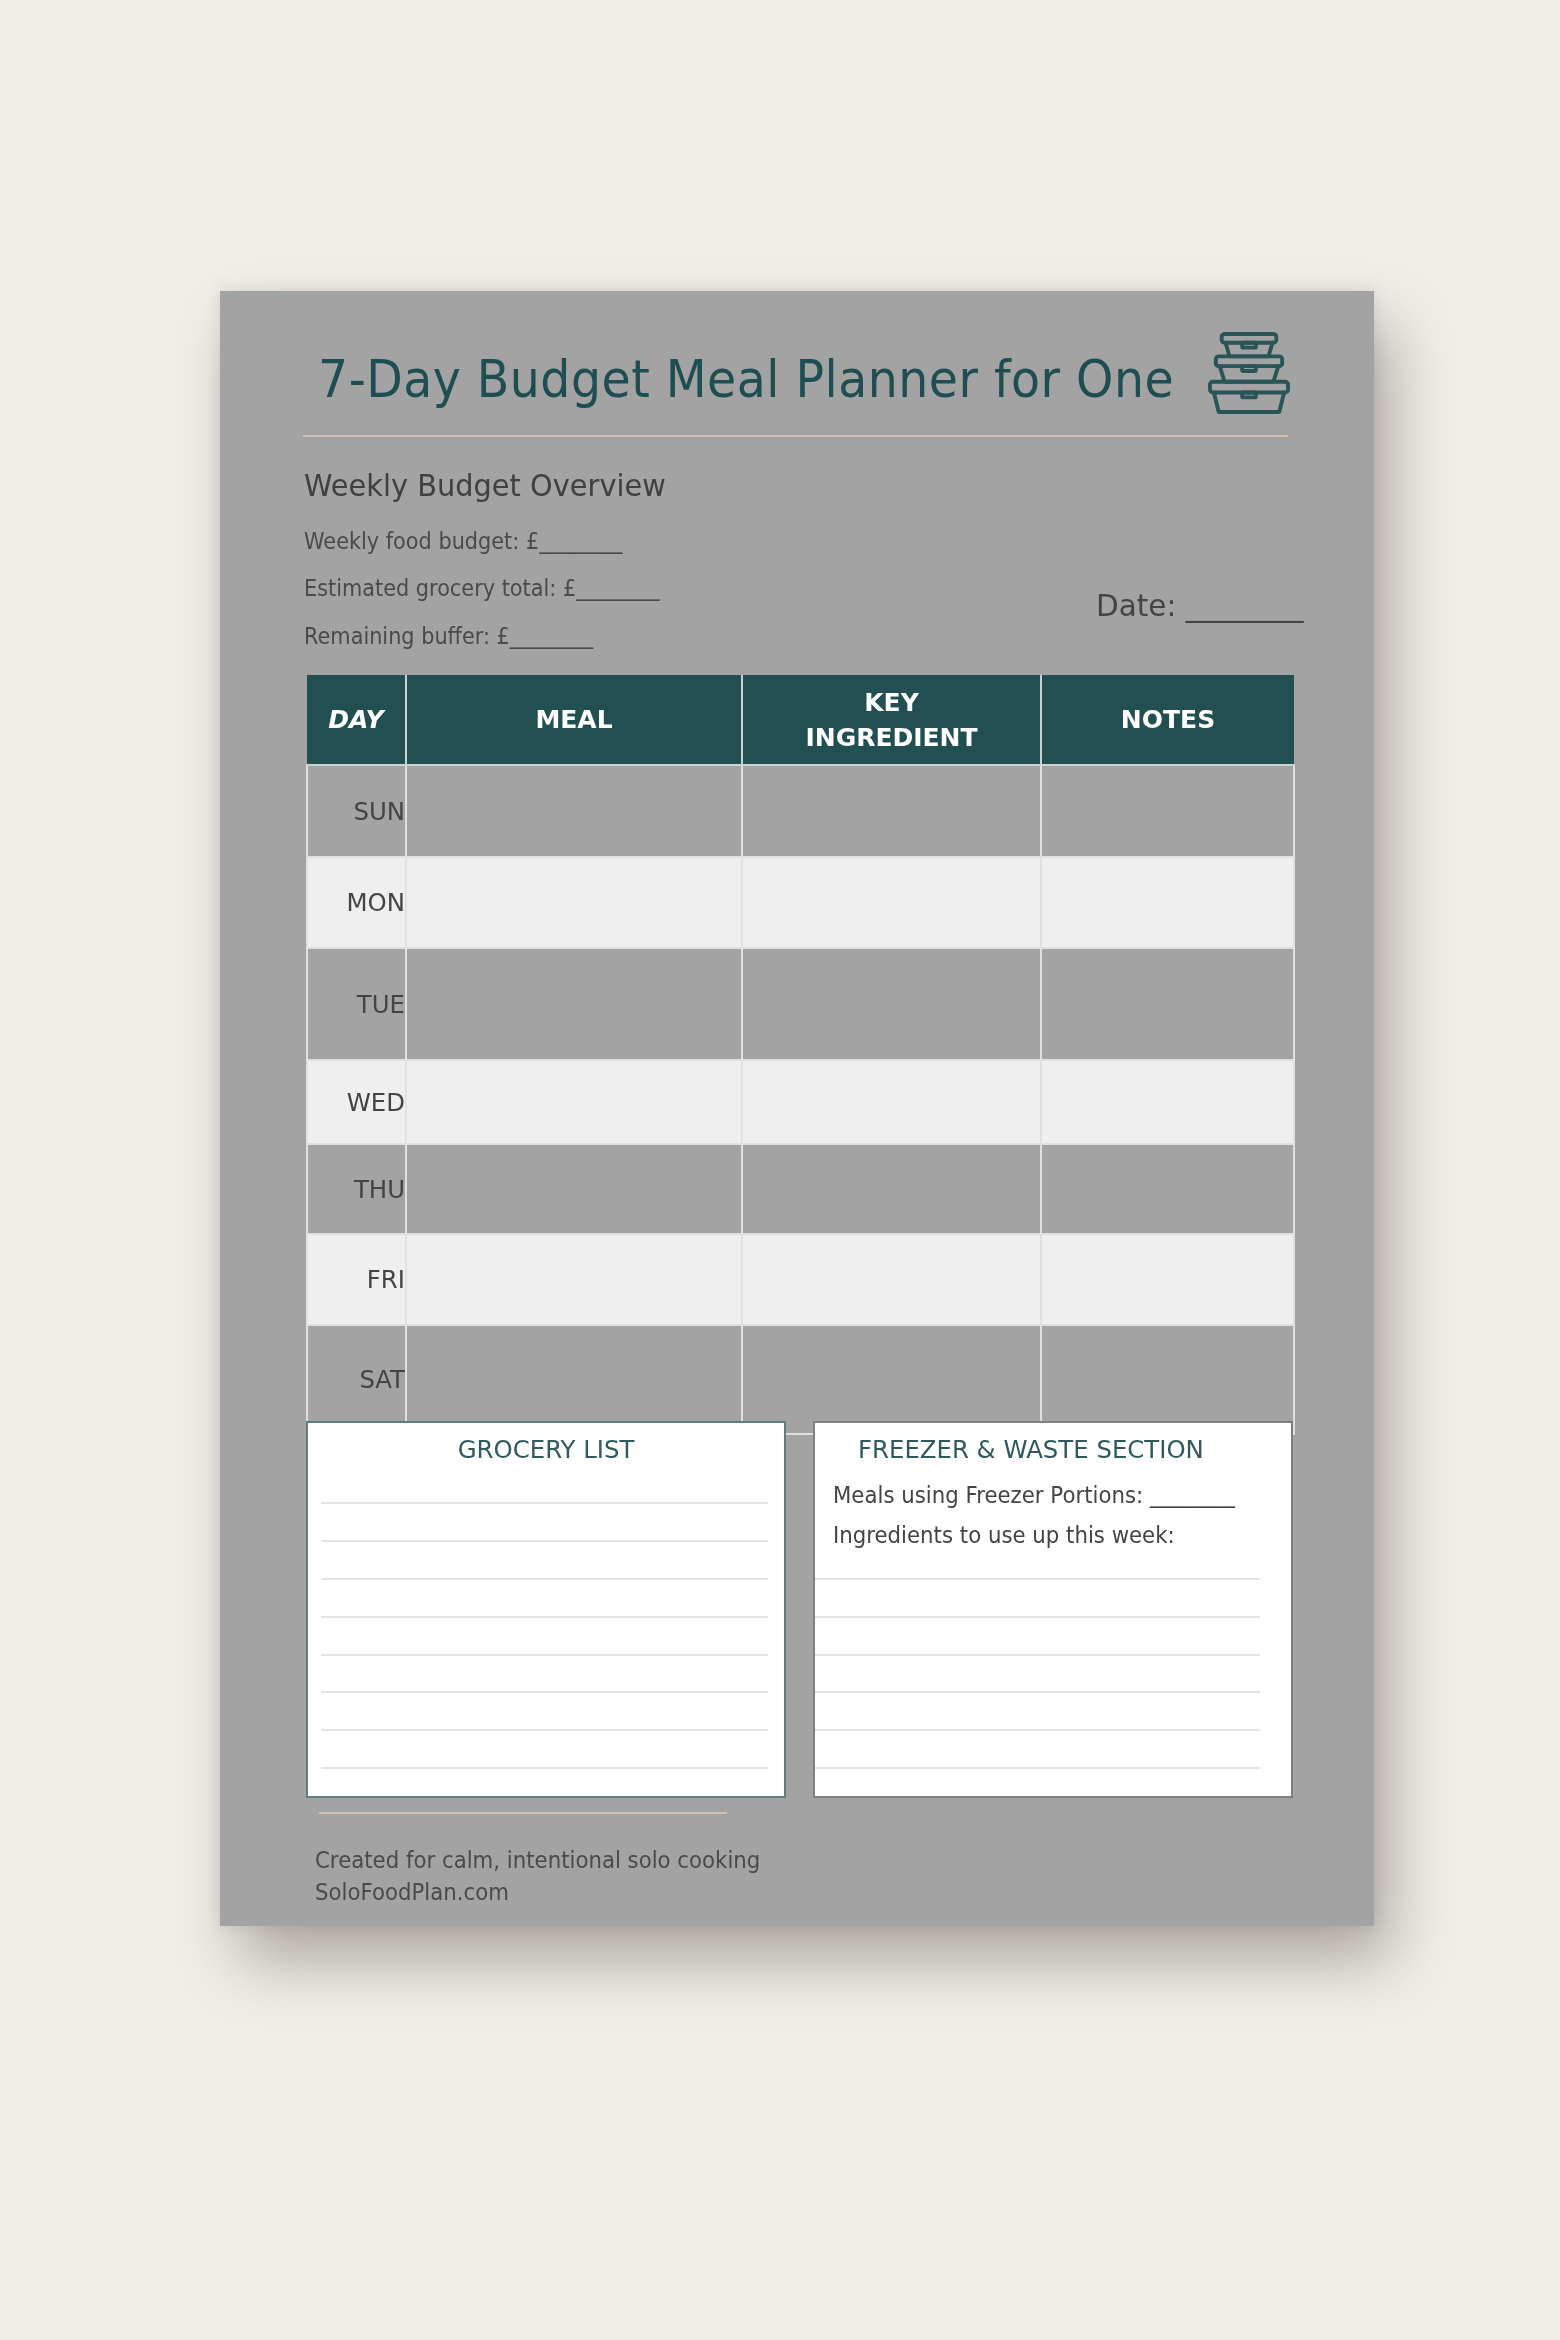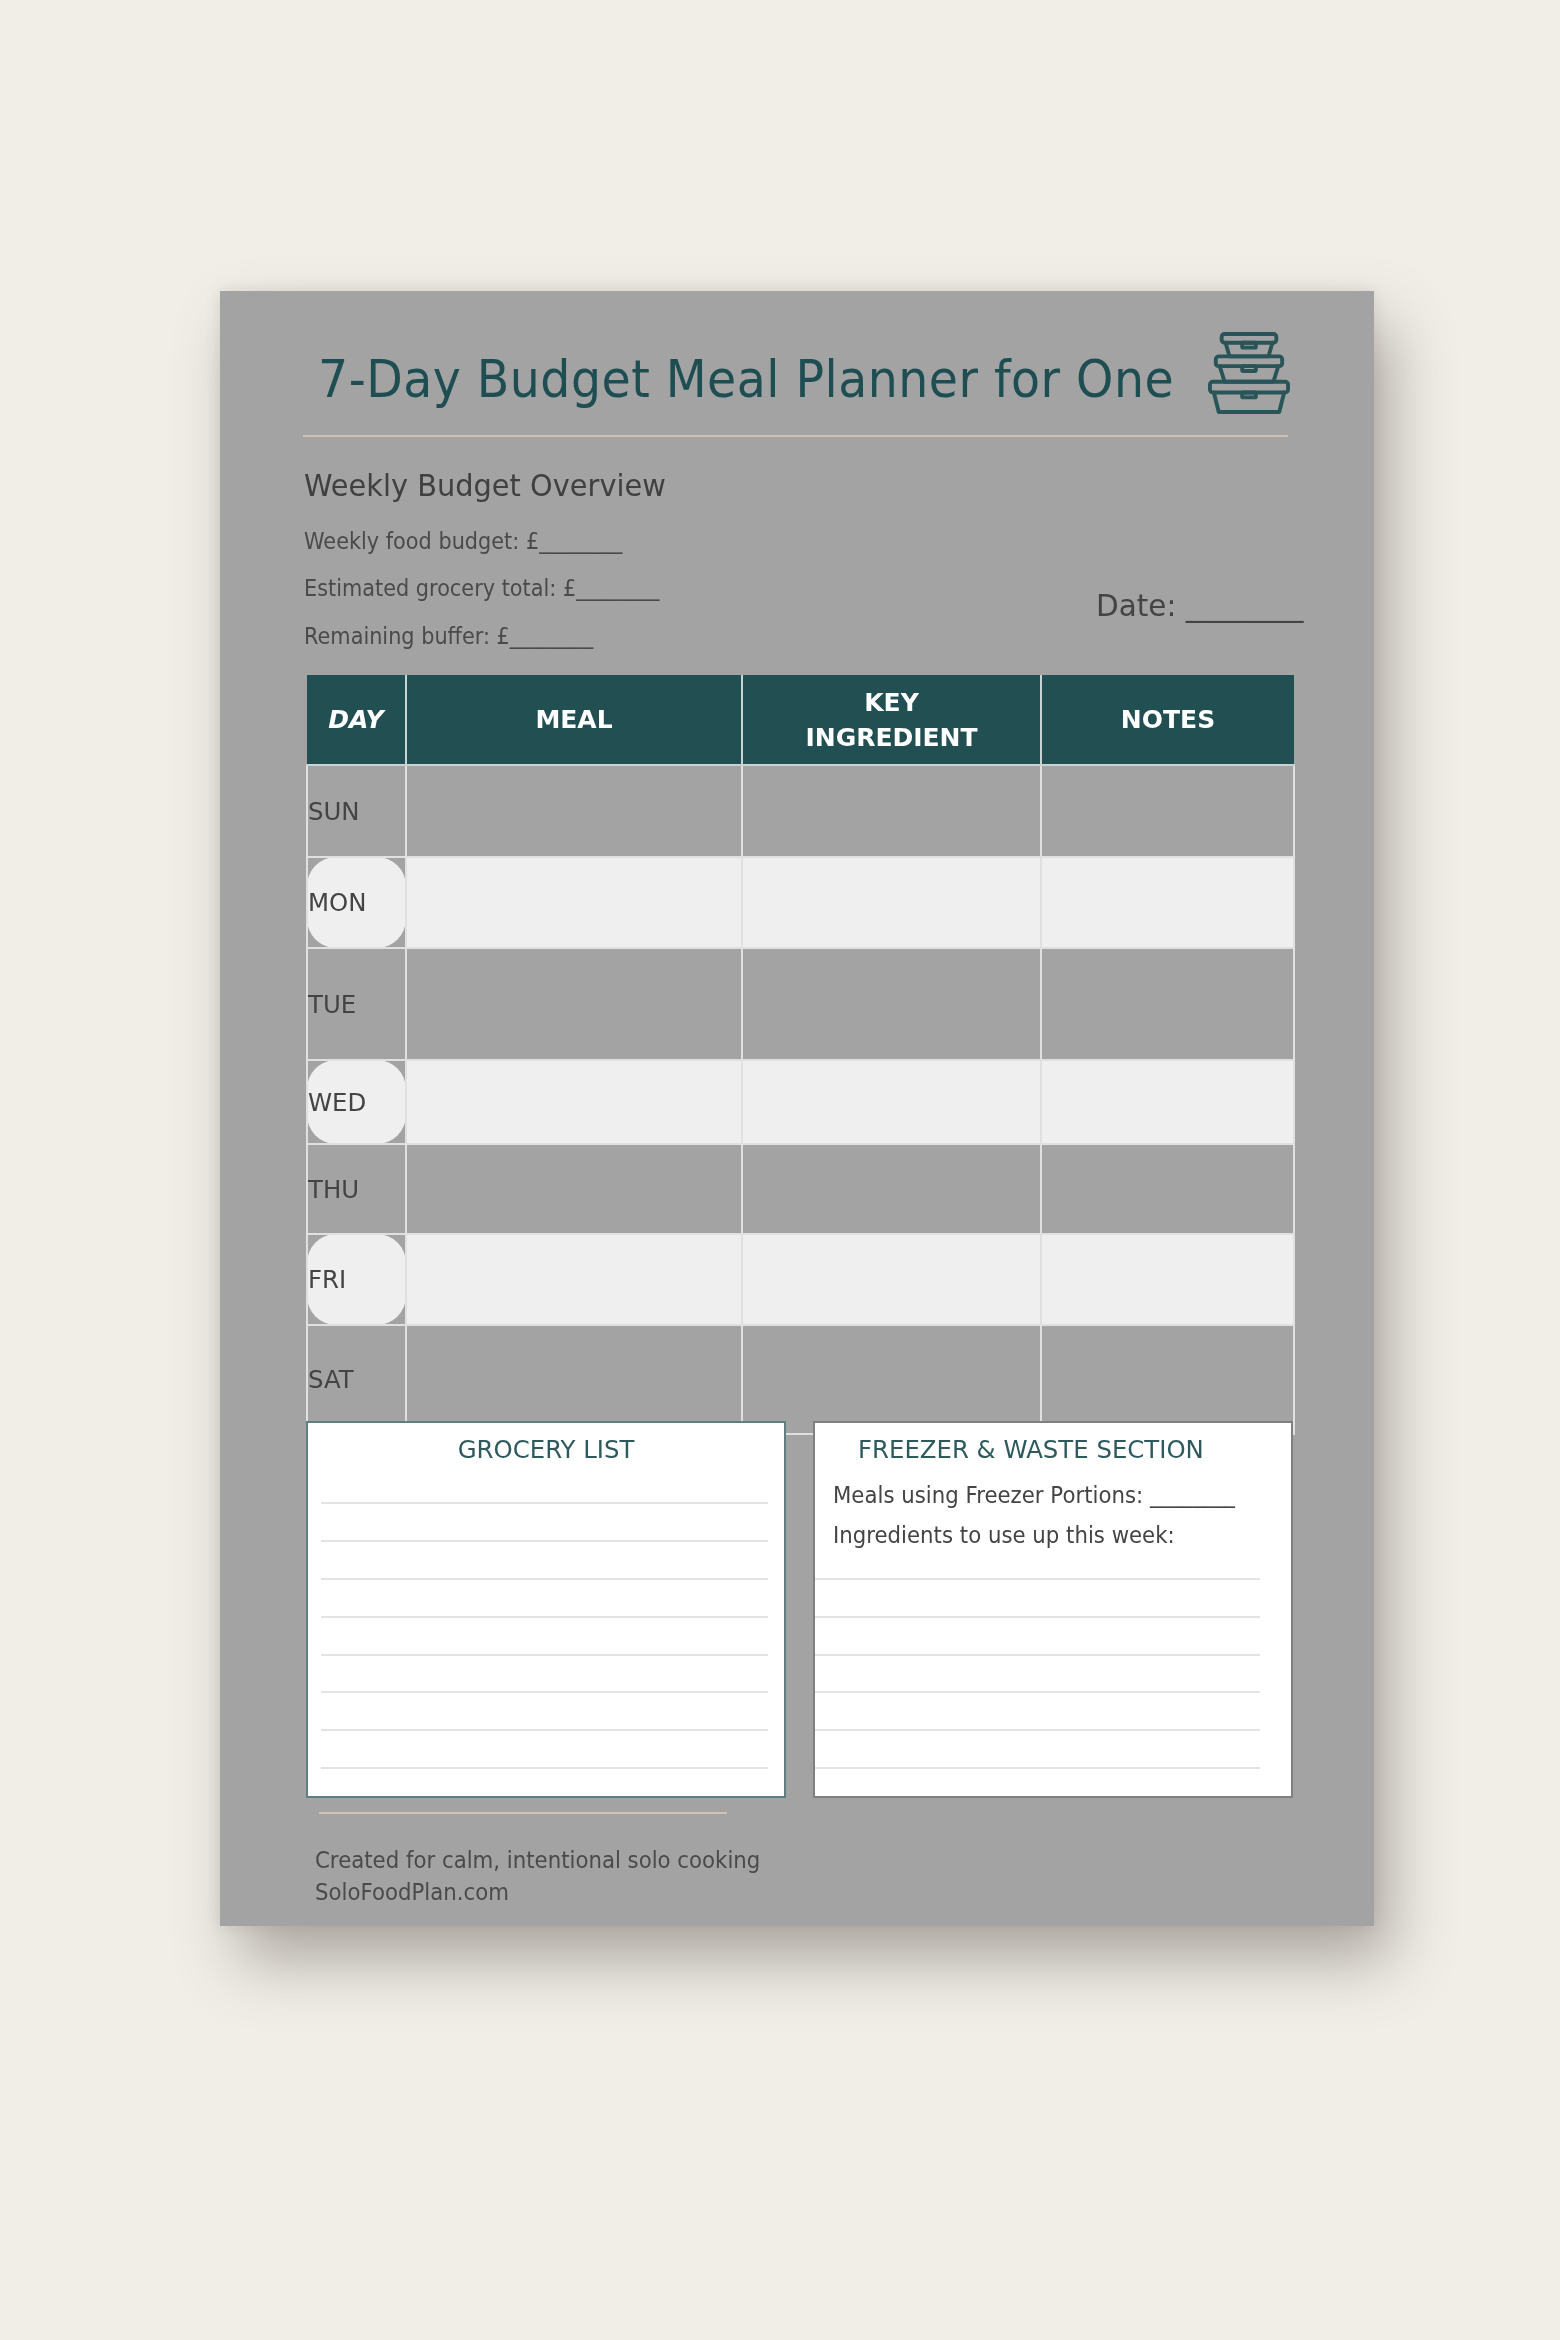--- a/index.html
+++ b/index.html
@@ -53,21 +53,21 @@
       text-align: center; vertical-align: middle;
     }
     table.planner th:first-child { border-left: none; font-style: italic; }
     table.planner th:last-child { border-right: none; }
     table.planner td {
       border: 2px solid #e0e0e0;
       font-family: "DejaVu Sans", sans-serif;
       font-size: 24.4px; color: #444444;
       vertical-align: middle;
     }
-    table.planner td.day { text-align: left; border-radius: 29px; }
+    table.planner td.day { text-align: right; }
     table.planner tr.alt td { background: #efefef; }
     .box {
       position: absolute; top: 1130px; height: 377px;
       background: #ffffff;
     }
     .box-grocery { left: 86px; width: 480px; border: 2px solid #5f7e80; }
     .box-freezer { left: 593px; width: 480px; border: 2px solid #808080; }
     .box-title {
       position: absolute; top: 11.7px; left: 0; right: 0; text-align: center;
       font-family: "DejaVu Sans", sans-serif; font-size: 24.4px; color: #2e5a5d; white-space: nowrap;

